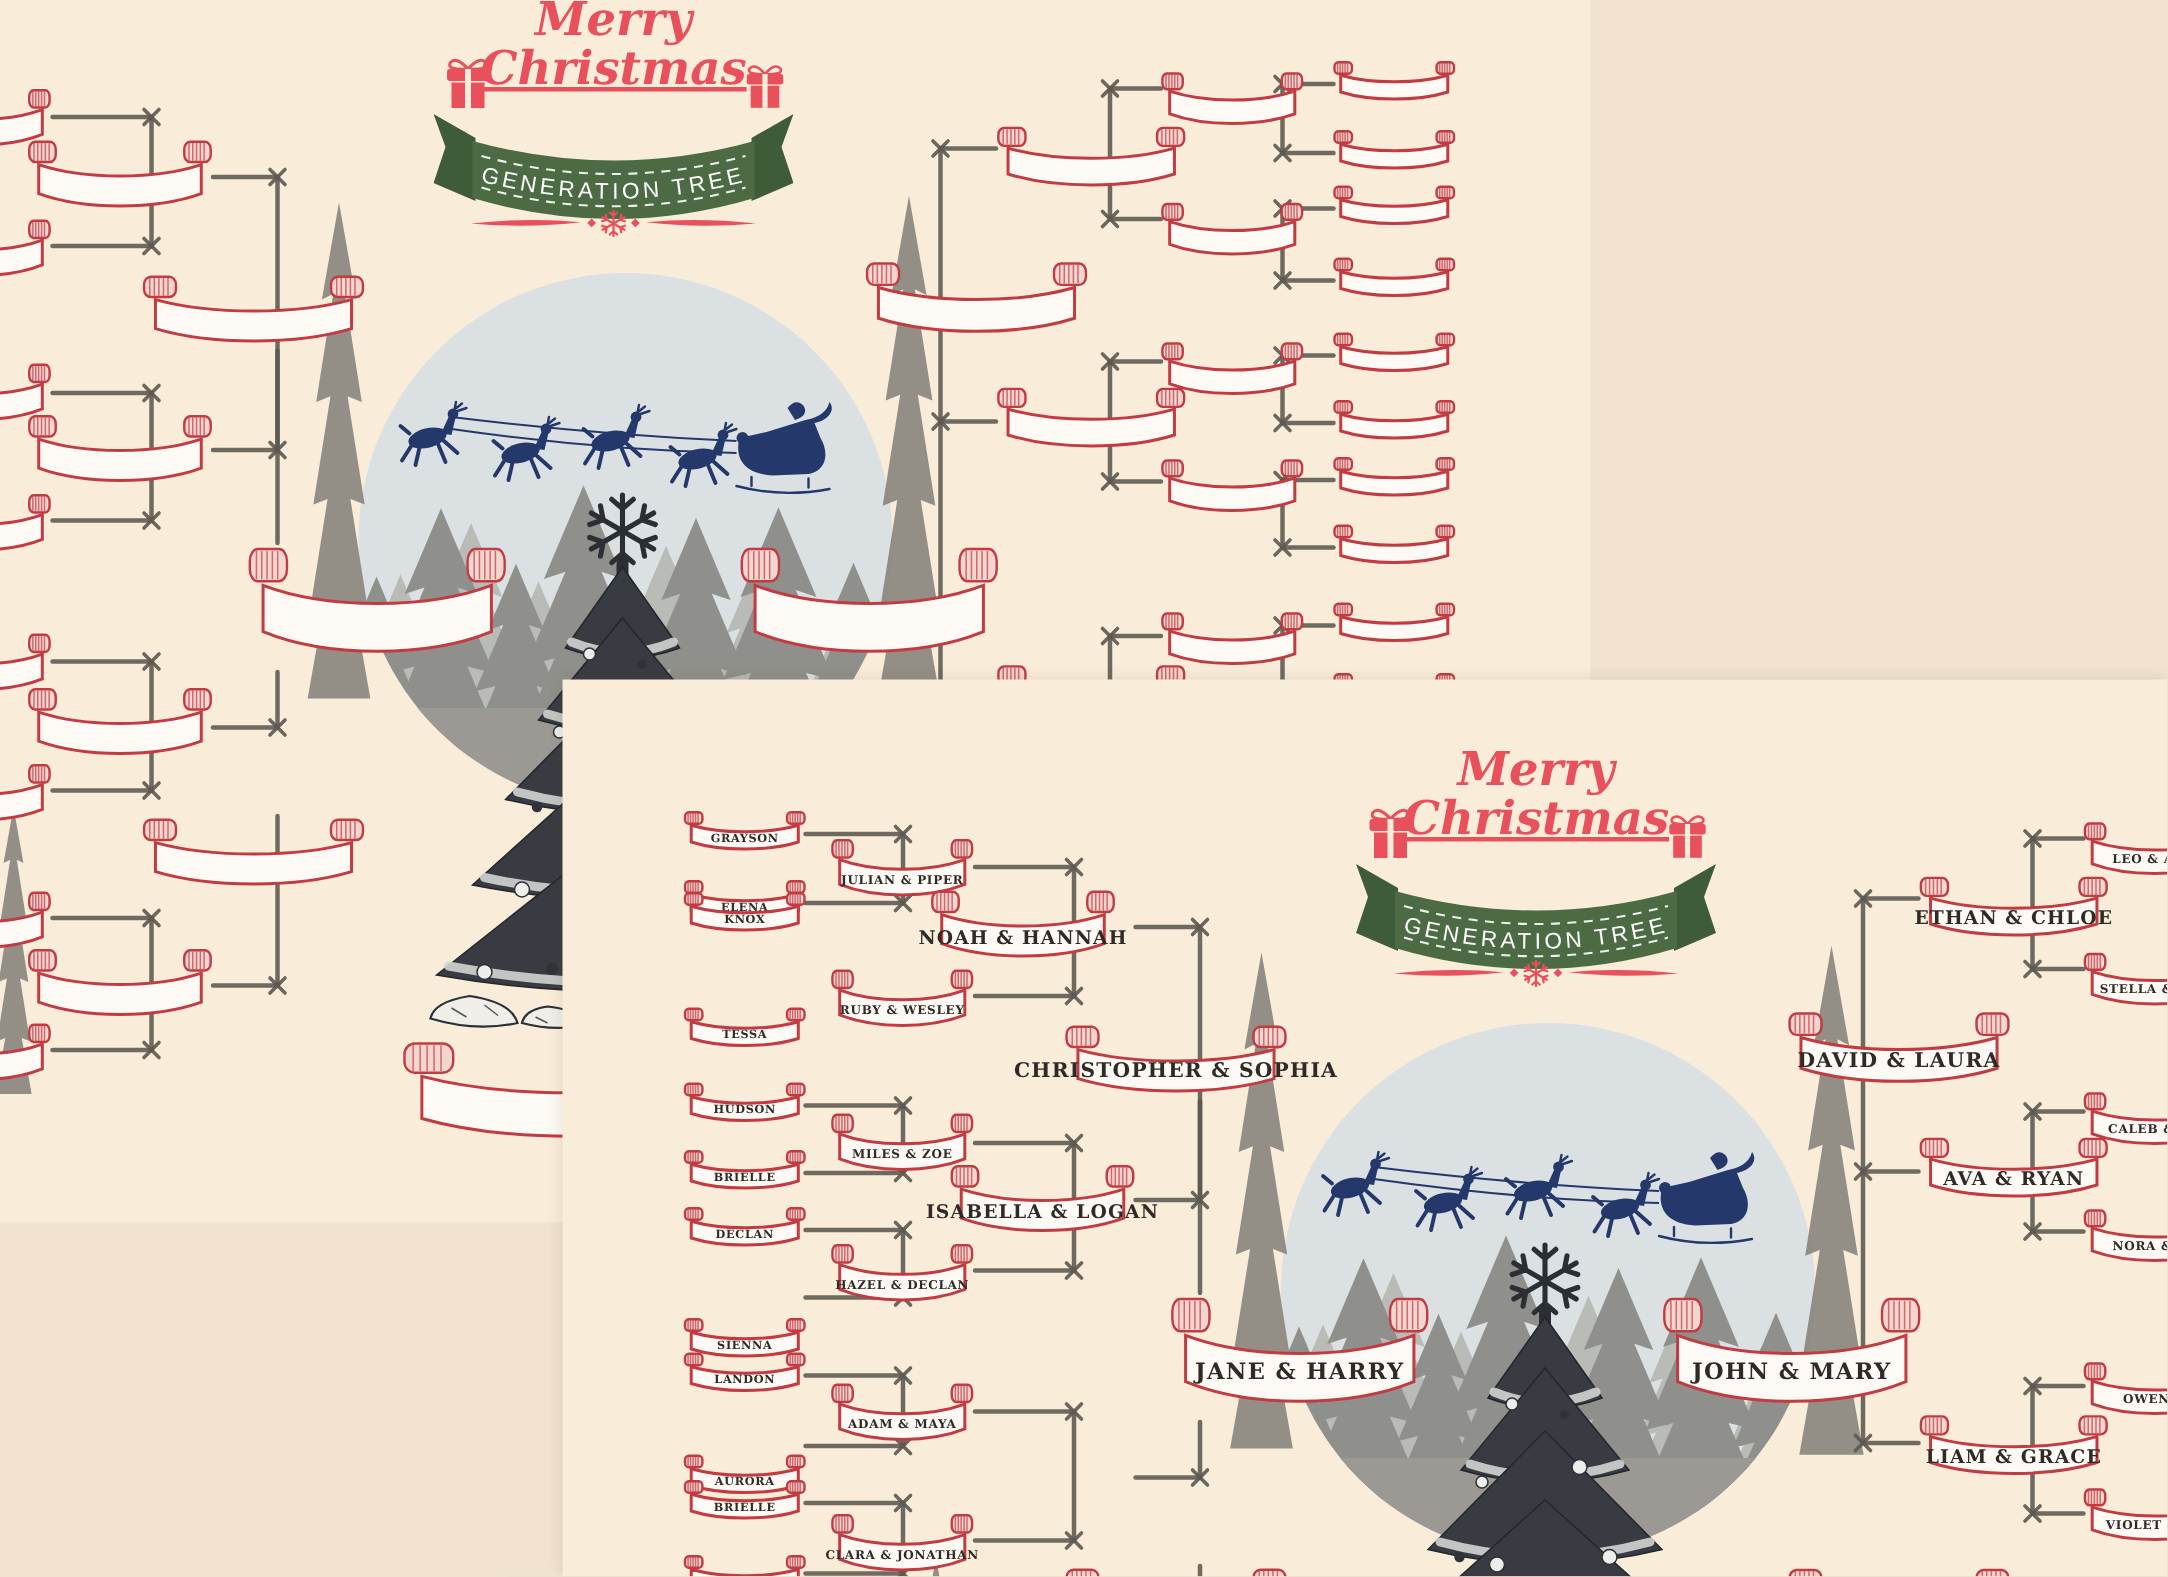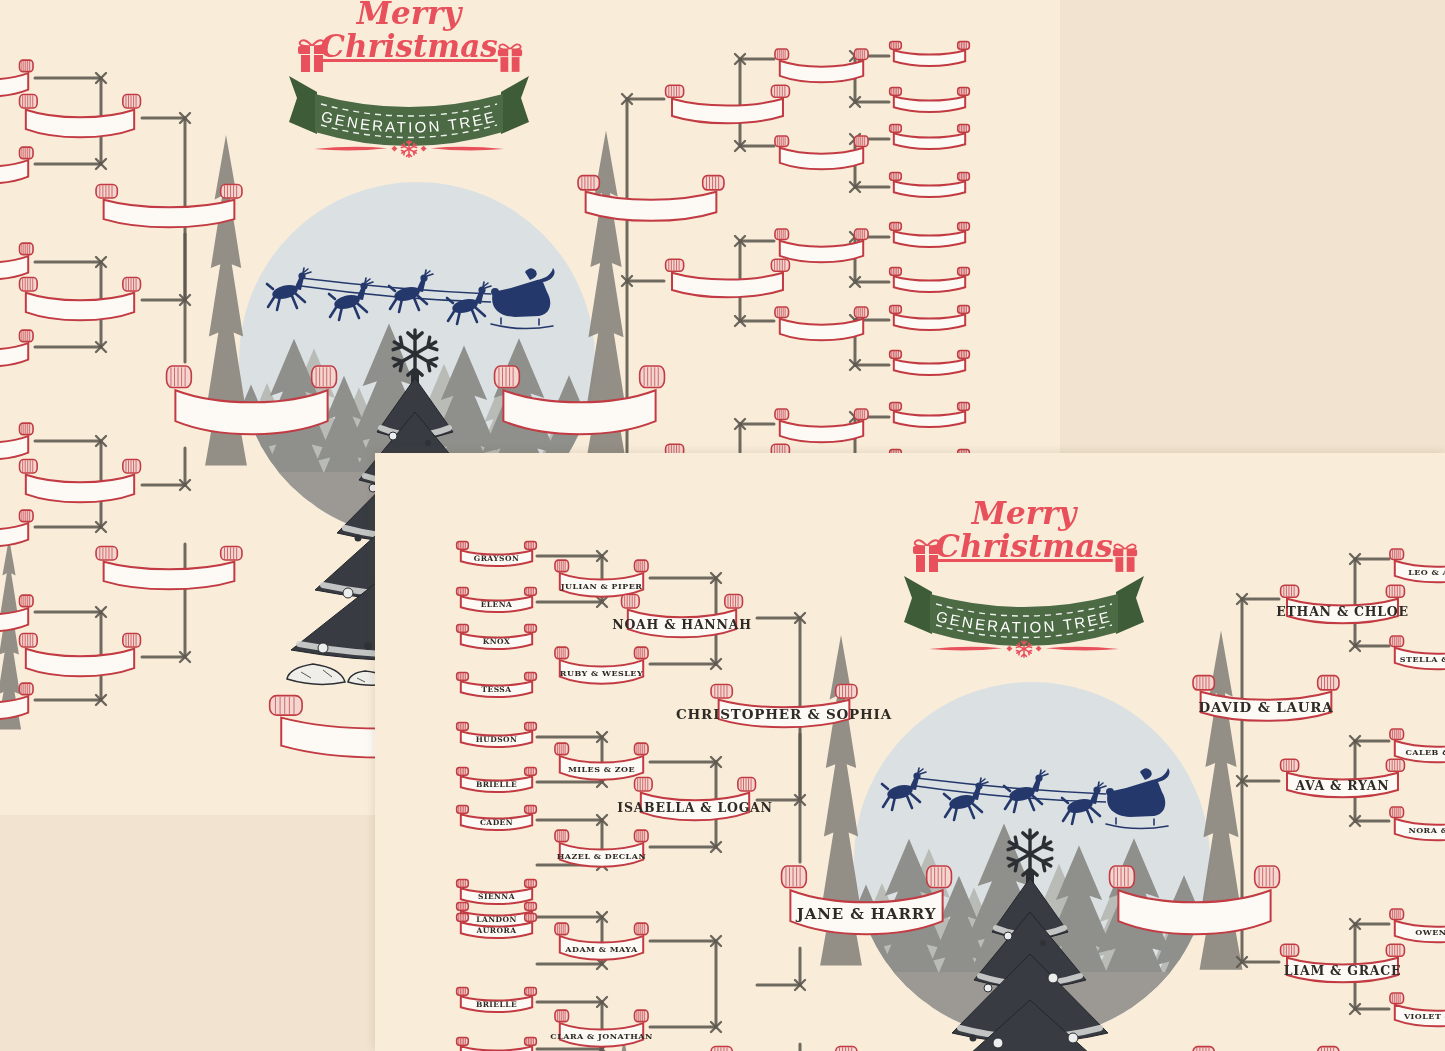--- a/index.html
+++ b/index.html
@@ -1116,21 +1116,21 @@
   <path class="bnr-stripes" d="M9,4 v14 M13,4 v14 M17,4 v14 M21,4 v14 M25,4 v14"></path>
             </g>
  <g>
   <rect class="bnr-roll" x="168" y="3" width="28" height="16" rx="6"></rect>
   <path class="bnr-stripes" d="M173,4 v14 M177,4 v14 M181,4 v14 M185,4 v14 M189,4 v14"></path>
             </g>
  <path class="bnr-body" d="M14,21 C62,33 138,33 186,21 L186,44 C138,57 62,57 14,44 Z"></path>
           </svg>
       <div class="lbl" style="font-size:7.5px">ELENA</div>
         </div>
-        <div class="banner" style="left:455px;top:623px;width:83px;height:31px">
+        <div class="banner" style="left:455px;top:594px;width:83px;height:31px">
           <svg viewBox="0 0 200 64" preserveAspectRatio="none">
  <g>
   <rect class="bnr-roll" x="4" y="3" width="28" height="16" rx="6"></rect>
   <path class="bnr-stripes" d="M9,4 v14 M13,4 v14 M17,4 v14 M21,4 v14 M25,4 v14"></path>
             </g>
  <g>
   <rect class="bnr-roll" x="168" y="3" width="28" height="16" rx="6"></rect>
   <path class="bnr-stripes" d="M173,4 v14 M177,4 v14 M181,4 v14 M185,4 v14 M189,4 v14"></path>
             </g>
  <path class="bnr-body" d="M14,21 C62,33 138,33 186,21 L186,44 C138,57 62,57 14,44 Z"></path>
@@ -1184,21 +1184,21 @@
  <g>
   <rect class="bnr-roll" x="4" y="3" width="28" height="16" rx="6"></rect>
   <path class="bnr-stripes" d="M9,4 v14 M13,4 v14 M17,4 v14 M21,4 v14 M25,4 v14"></path>
             </g>
  <g>
   <rect class="bnr-roll" x="168" y="3" width="28" height="16" rx="6"></rect>
   <path class="bnr-stripes" d="M173,4 v14 M177,4 v14 M181,4 v14 M185,4 v14 M189,4 v14"></path>
             </g>
  <path class="bnr-body" d="M14,21 C62,33 138,33 186,21 L186,44 C138,57 62,57 14,44 Z"></path>
           </svg>
-      <div class="lbl" style="font-size:7.5px">CADEN</div>
+      <div class="lbl" style="font-size:7.5px">DECLAN</div>
         </div>
         <div class="banner" style="left:455px;top:878px;width:83px;height:31px">
           <svg viewBox="0 0 200 64" preserveAspectRatio="none">
  <g>
   <rect class="bnr-roll" x="4" y="3" width="28" height="16" rx="6"></rect>
   <path class="bnr-stripes" d="M9,4 v14 M13,4 v14 M17,4 v14 M21,4 v14 M25,4 v14"></path>
             </g>
  <g>
   <rect class="bnr-roll" x="168" y="3" width="28" height="16" rx="6"></rect>
   <path class="bnr-stripes" d="M173,4 v14 M177,4 v14 M181,4 v14 M185,4 v14 M189,4 v14"></path>
@@ -1214,21 +1214,21 @@
   <path class="bnr-stripes" d="M9,4 v14 M13,4 v14 M17,4 v14 M21,4 v14 M25,4 v14"></path>
             </g>
  <g>
   <rect class="bnr-roll" x="168" y="3" width="28" height="16" rx="6"></rect>
   <path class="bnr-stripes" d="M173,4 v14 M177,4 v14 M181,4 v14 M185,4 v14 M189,4 v14"></path>
             </g>
  <path class="bnr-body" d="M14,21 C62,33 138,33 186,21 L186,44 C138,57 62,57 14,44 Z"></path>
           </svg>
       <div class="lbl" style="font-size:7.5px">LANDON</div>
         </div>
-        <div class="banner" style="left:455px;top:912px;width:83px;height:31px">
+        <div class="banner" style="left:455px;top:969px;width:83px;height:31px">
           <svg viewBox="0 0 200 64" preserveAspectRatio="none">
  <g>
   <rect class="bnr-roll" x="4" y="3" width="28" height="16" rx="6"></rect>
   <path class="bnr-stripes" d="M9,4 v14 M13,4 v14 M17,4 v14 M21,4 v14 M25,4 v14"></path>
             </g>
  <g>
   <rect class="bnr-roll" x="168" y="3" width="28" height="16" rx="6"></rect>
   <path class="bnr-stripes" d="M173,4 v14 M177,4 v14 M181,4 v14 M185,4 v14 M189,4 v14"></path>
             </g>
  <path class="bnr-body" d="M14,21 C62,33 138,33 186,21 L186,44 C138,57 62,57 14,44 Z"></path>
@@ -1421,20 +1421,21 @@
  <g>
   <rect class="bnr-roll" x="4" y="3" width="28" height="16" rx="6"></rect>
   <path class="bnr-stripes" d="M9,4 v14 M13,4 v14 M17,4 v14 M21,4 v14 M25,4 v14"></path>
             </g>
  <g>
   <rect class="bnr-roll" x="168" y="3" width="28" height="16" rx="6"></rect>
   <path class="bnr-stripes" d="M173,4 v14 M177,4 v14 M181,4 v14 M185,4 v14 M189,4 v14"></path>
             </g>
  <path class="bnr-body" d="M14,21 C62,33 138,33 186,21 L186,44 C138,57 62,57 14,44 Z"></path>
           </svg>
+      <div class="lbl" style="font-size:15px">JOHN &amp; MARY</div>
         </div>
         <div class="banner" style="left:1190px;top:673px;width:152px;height:57px">
           <svg viewBox="0 0 200 64" preserveAspectRatio="none">
  <g>
   <rect class="bnr-roll" x="4" y="3" width="28" height="16" rx="6"></rect>
   <path class="bnr-stripes" d="M9,4 v14 M13,4 v14 M17,4 v14 M21,4 v14 M25,4 v14"></path>
             </g>
  <g>
   <rect class="bnr-roll" x="168" y="3" width="28" height="16" rx="6"></rect>
   <path class="bnr-stripes" d="M173,4 v14 M177,4 v14 M181,4 v14 M185,4 v14 M189,4 v14"></path>

